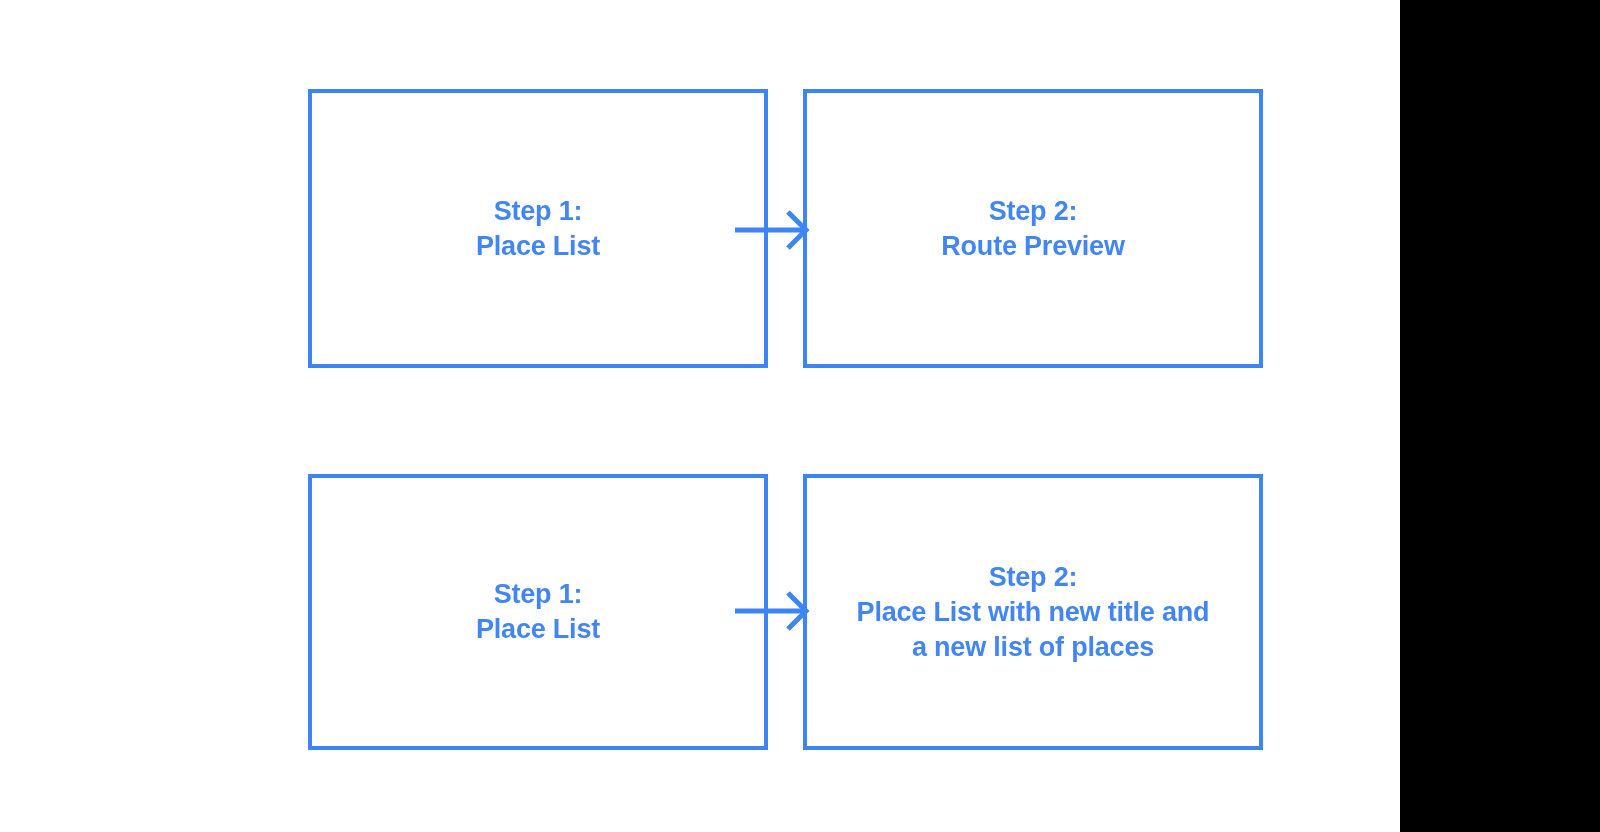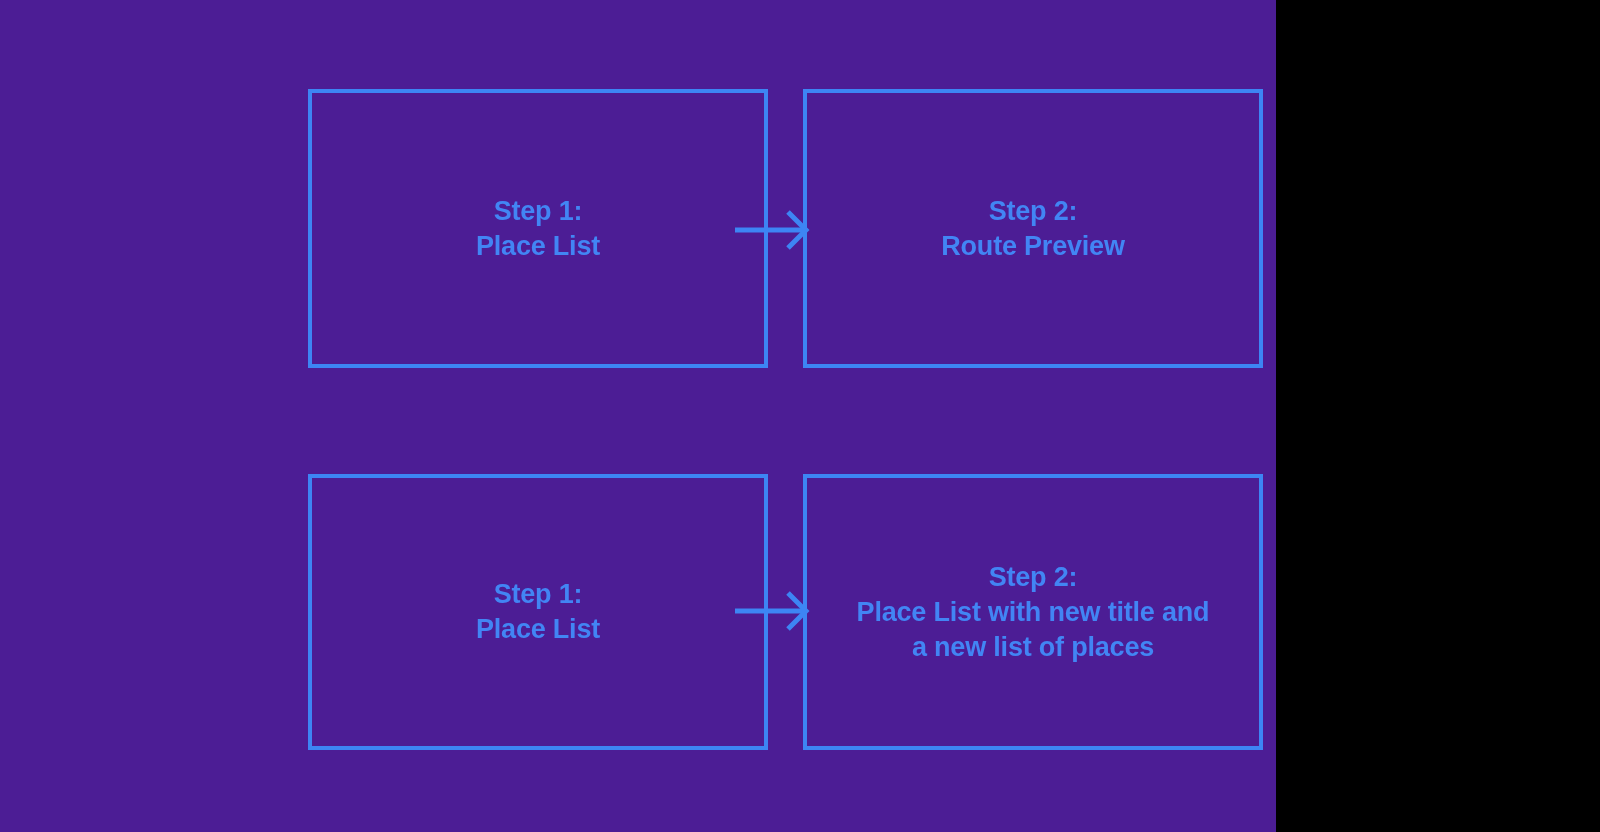--- a/index.html
+++ b/index.html
@@ -8,23 +8,23 @@
     background: #000000;
   }
   body {
     width: 1600px;
     height: 832px;
     overflow: hidden;
     font-family: "Liberation Sans", sans-serif;
   }
   #canvas {
     position: relative;
-    width: 1276px;
+    width: 1400px;
     height: 832px;
-    background: #4c1d95;
+    background: #ffffff;
   }
 
   
   .flow-box {
     position: absolute;
     box-sizing: border-box;
     border: 4px solid #3d85f4;
     background: transparent;
     display: flex;
     align-items: center;

